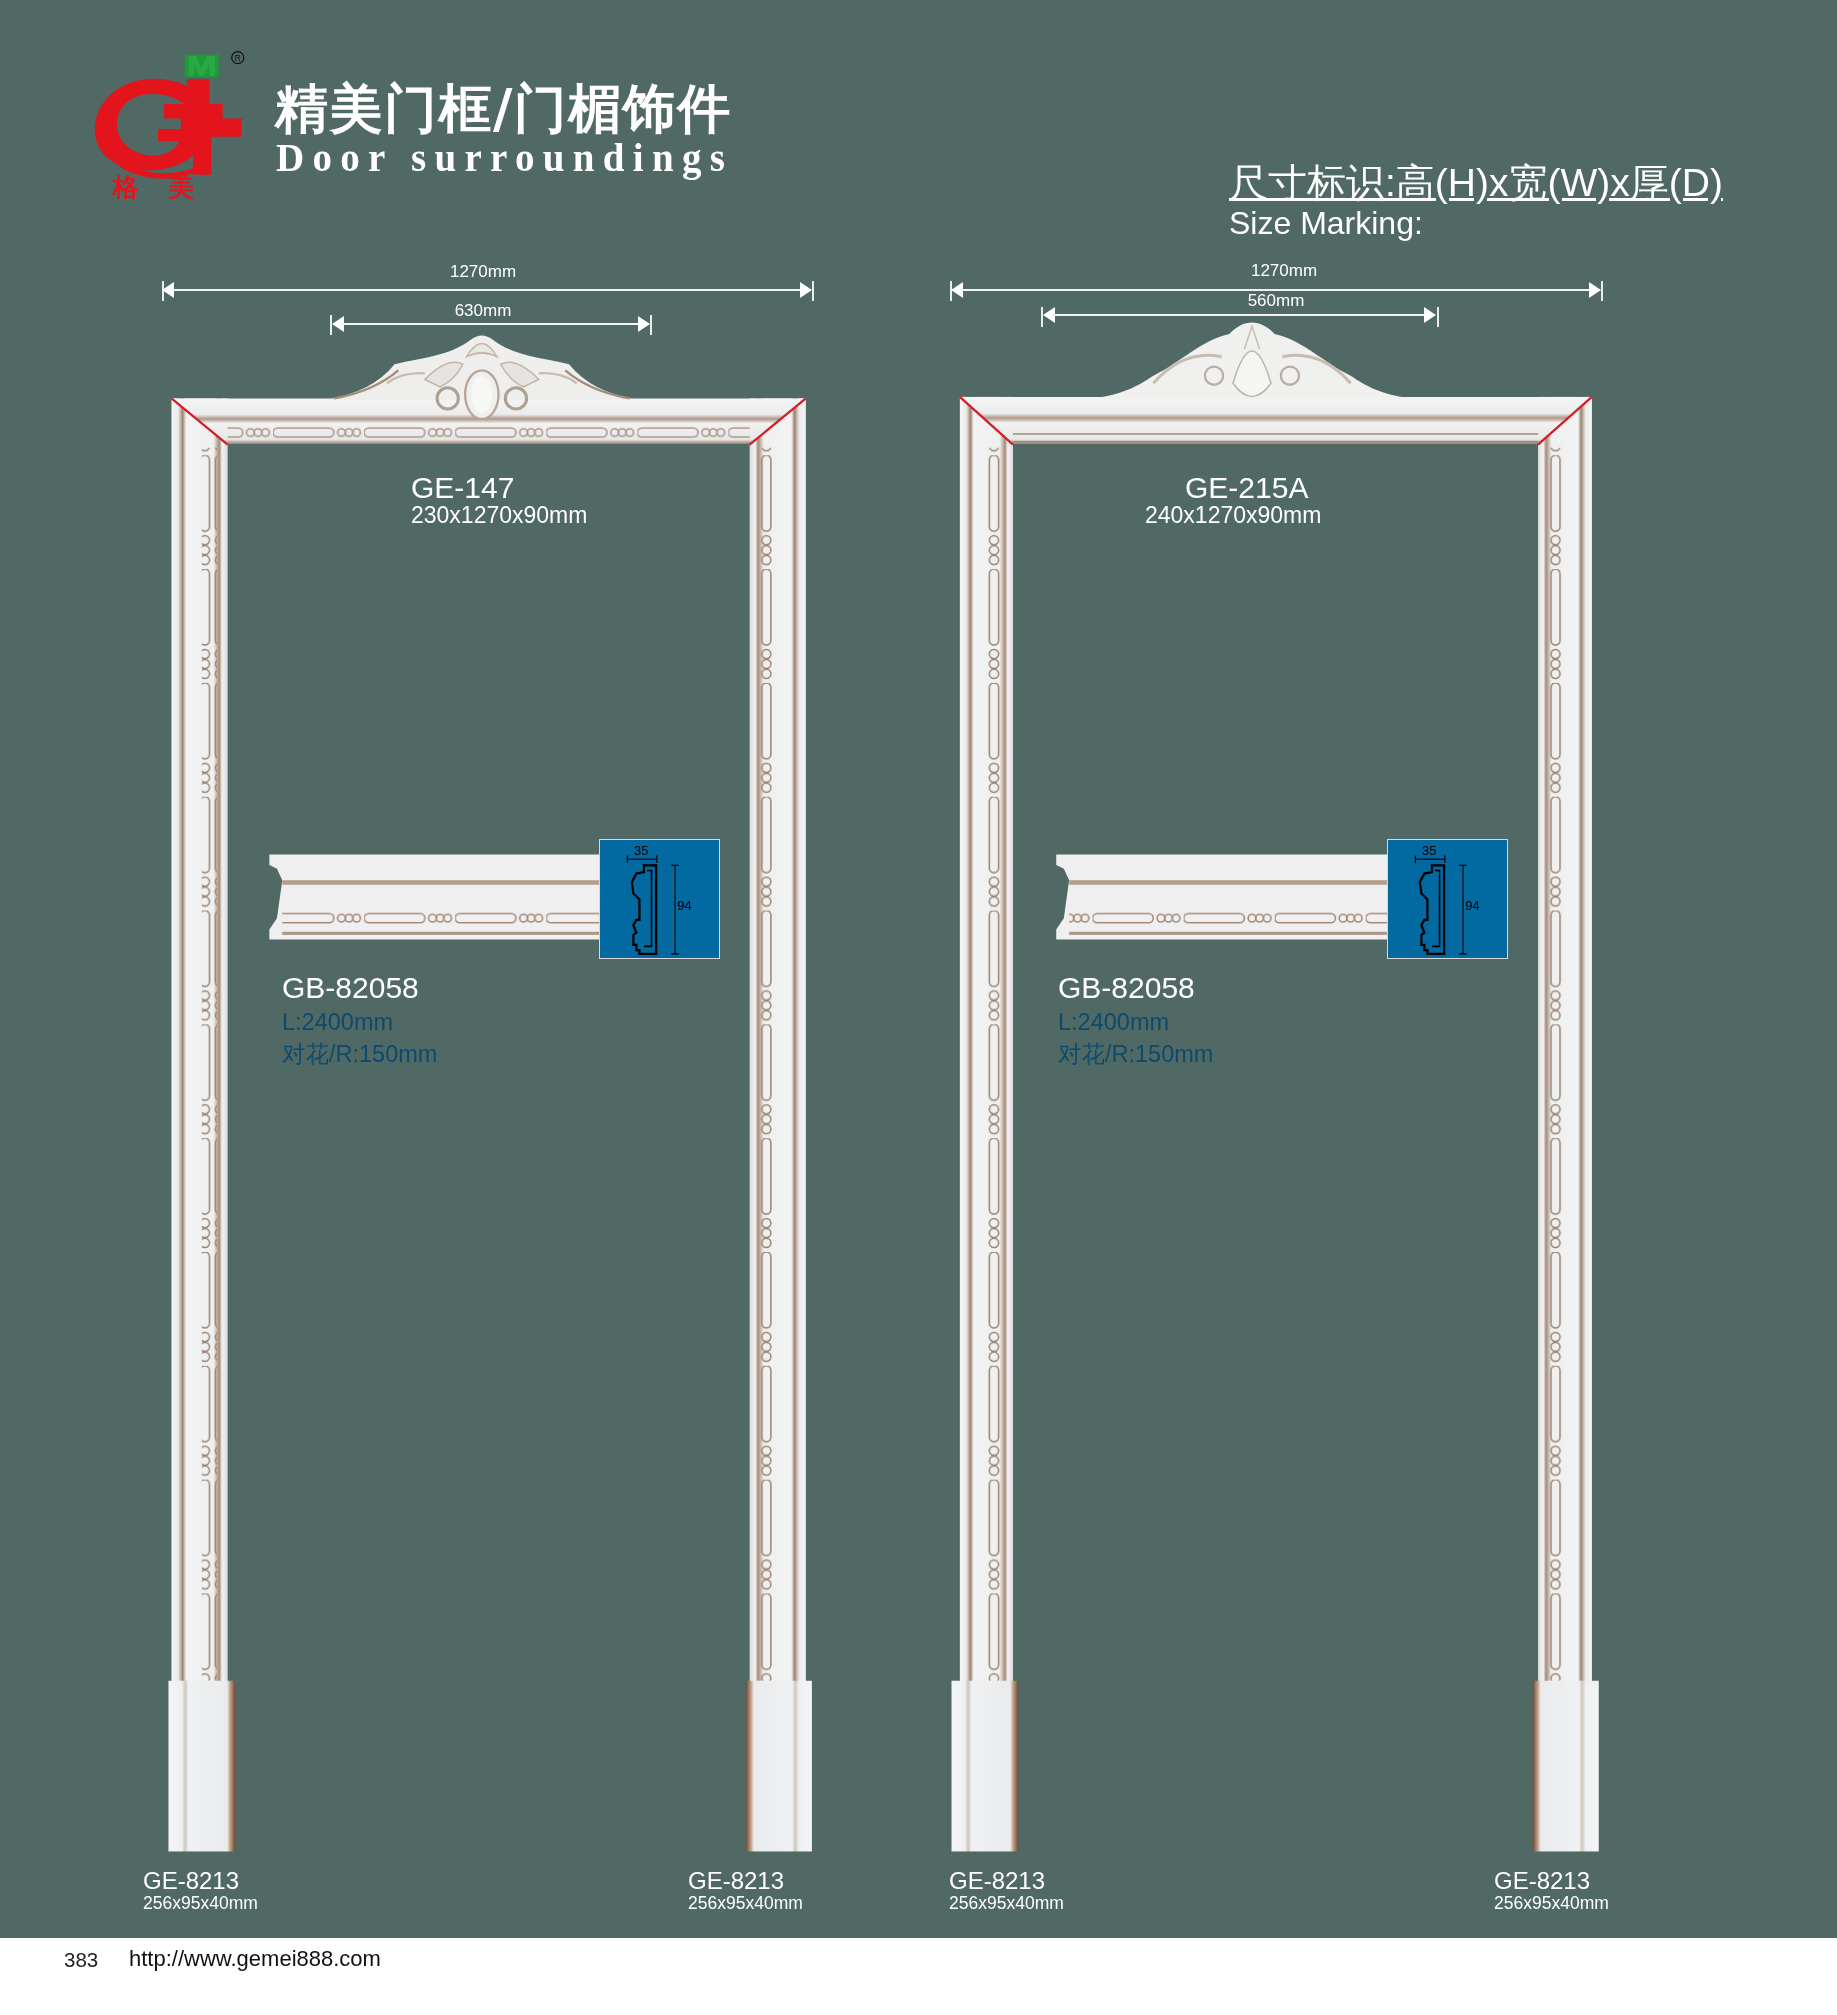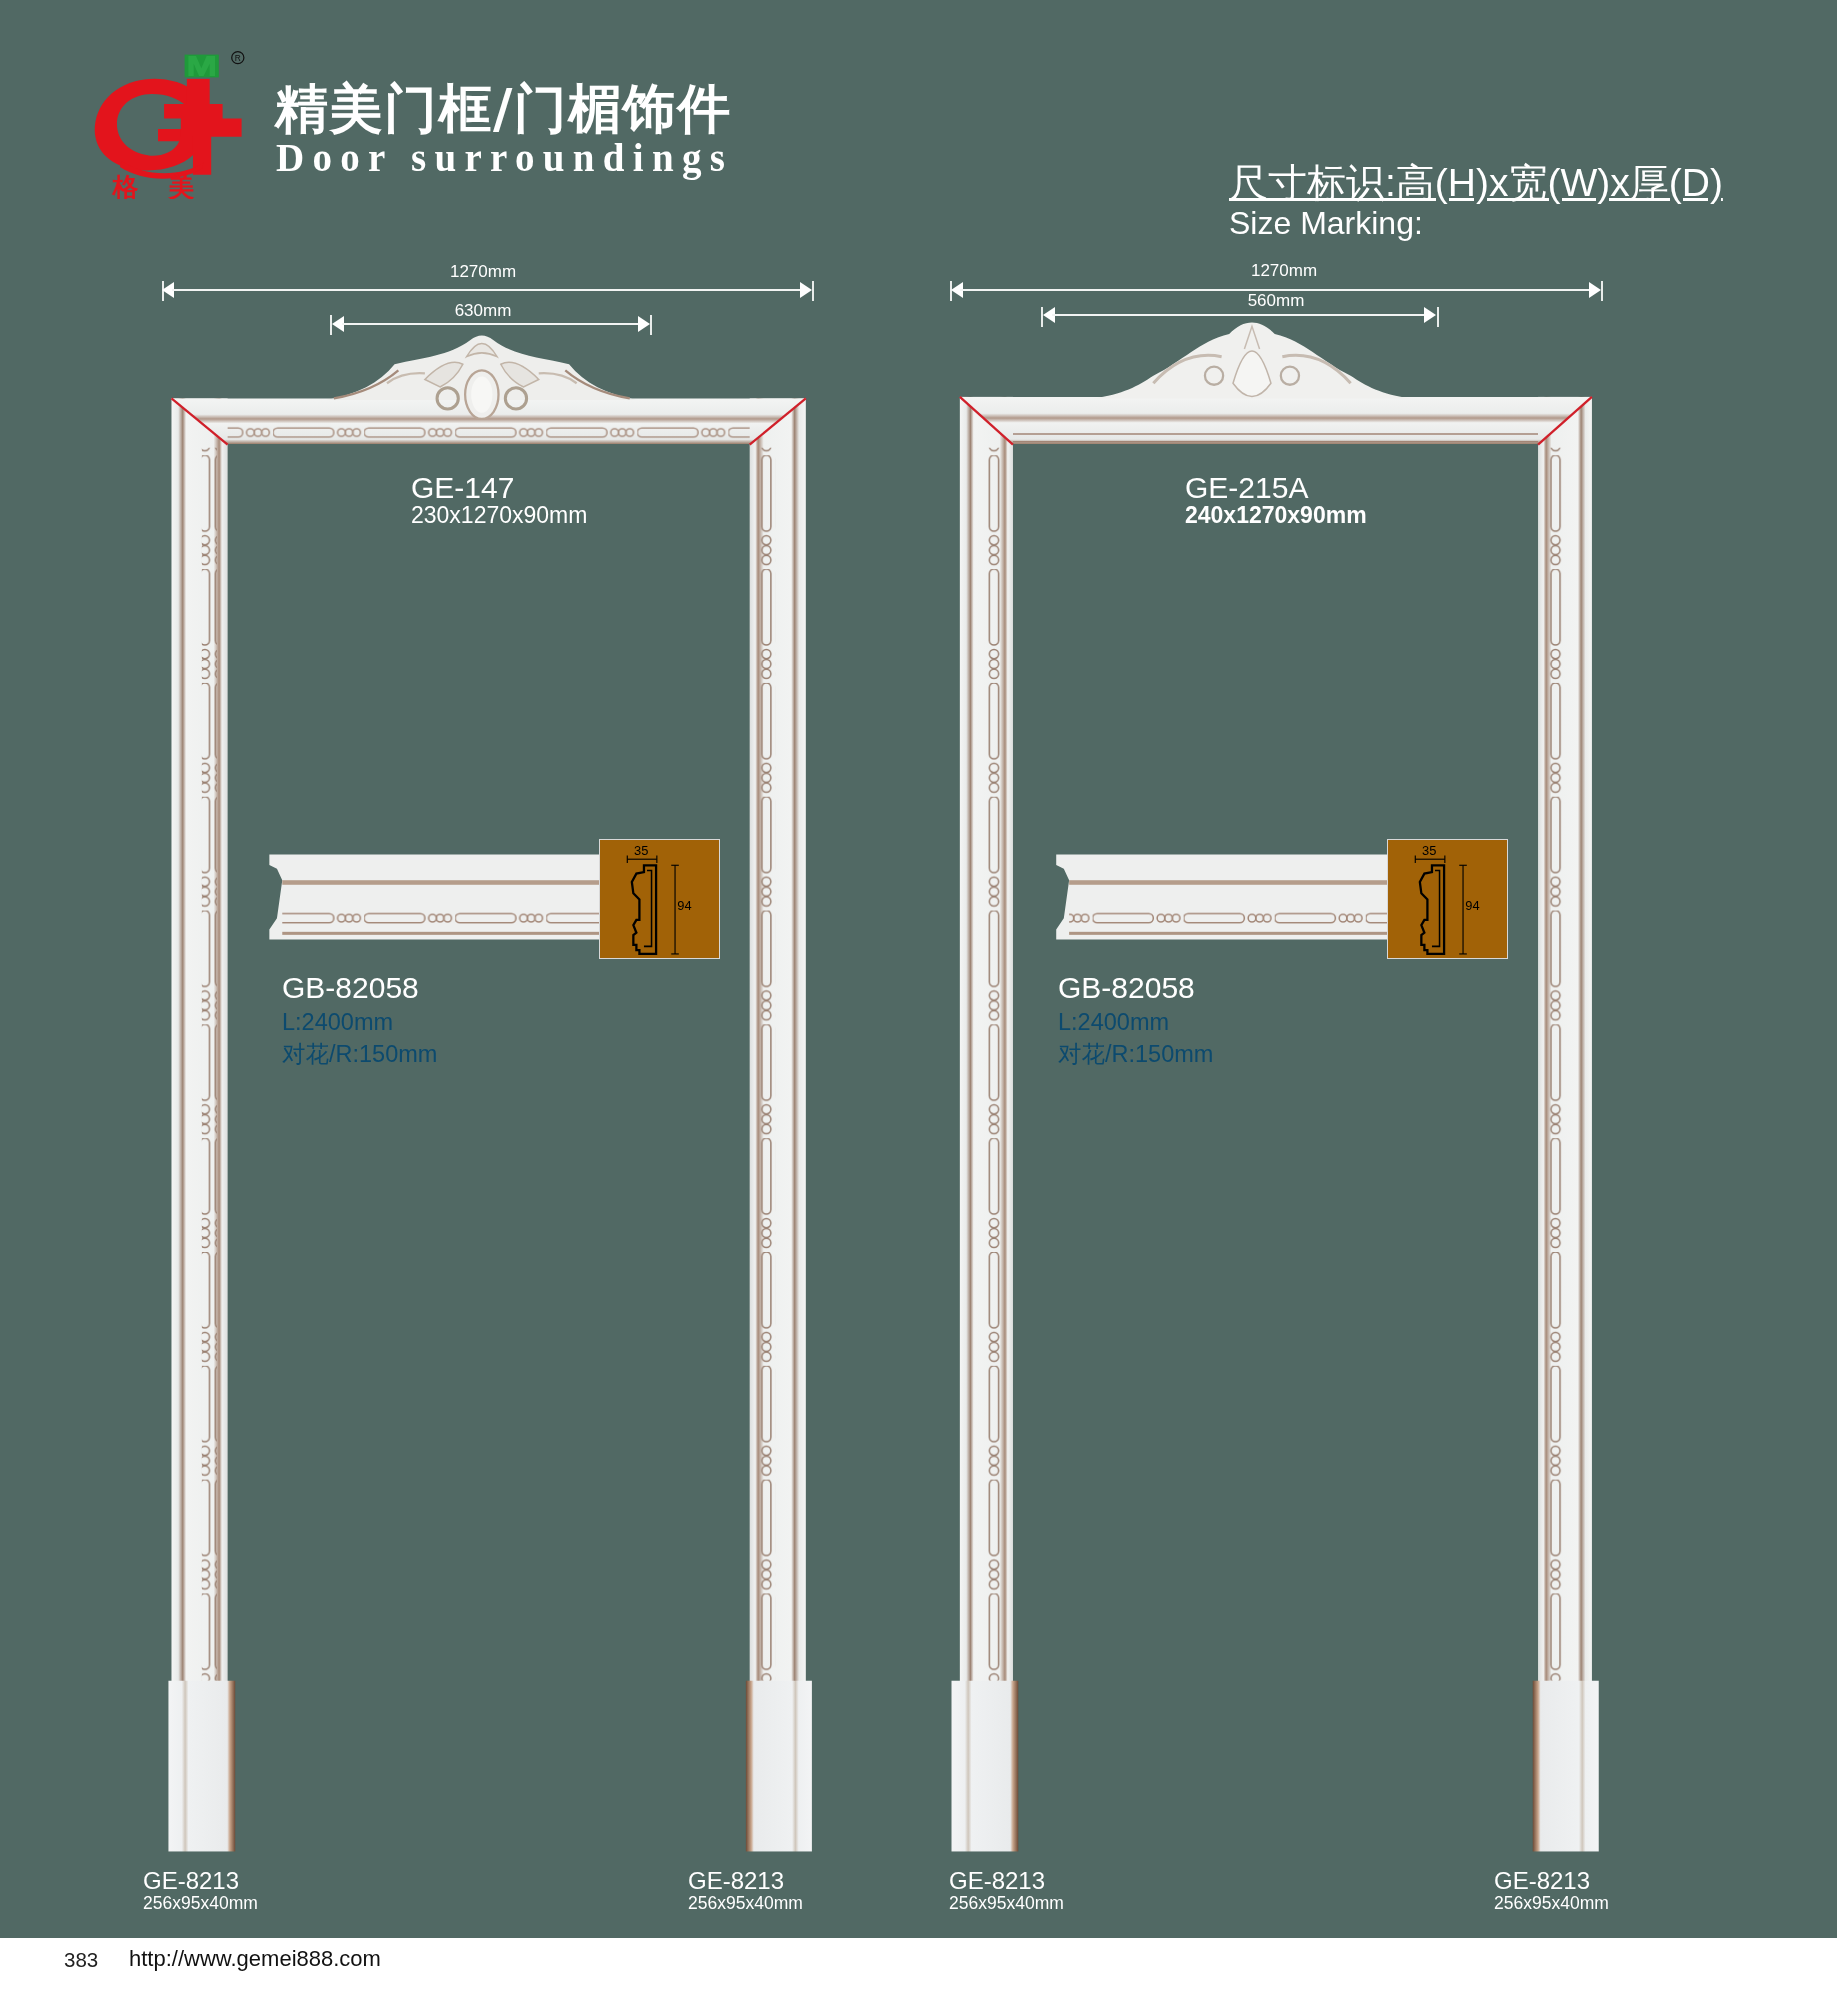--- a/index.html
+++ b/index.html
@@ -38,21 +38,21 @@
   .product-code { font-size: 30px; color: #fff; position: absolute; }
   .product-dims { font-size: 23px; color: #fff; position: absolute; text-align: right; }
   .plinth-code { font-size: 24px; color: #fff; position: absolute; }
   .plinth-dims { font-size: 17.5px; color: #fff; position: absolute; }
   .mold-code { font-size: 30px; color: #fff; position: absolute; }
   .mold-line { font-size: 23.5px; color: #0c4a6e; position: absolute; }
 
   .footer-page { position: absolute; left: 64px; top: 1948px; font-size: 20.5px; color: #222; }
   .footer-url { position: absolute; left: 129px; top: 1946px; font-size: 22px; color: #111; }
 
-  .profile-box { position: absolute; background: #a16207; border: 0.8px solid #d8d8d8; }
+  .profile-box { position: absolute; background: #0369a1; border: 0.8px solid #d8d8d8; }
 </style>
 </head>
 <body>
 
 <div class="panel"></div>
 
 <div class="logo">
   <svg width="171" height="152" viewBox="0 0 225 200">
 
     <rect x="135" y="10" width="45" height="30" fill="#1f9a3a"></rect>
@@ -270,21 +270,21 @@
     <line x1="94" y1="150" x2="104" y2="150" stroke="#000" stroke-width="1.5"></line>
     <text x="102" y="92" font-size="17" font-family="Liberation Sans, sans-serif" fill="#000">94</text>
     <path d="M58 33 L74 33 L74 150 L52 150 L52 145 L48 145 L48 138 L44 138 L44 125 L48 122 L44 112 L48 105 L52 105 L52 78 L44 70 L42 55 L48 44 L58 42 Z" fill="none" stroke="#000" stroke-width="3"></path>
     <path d="M62 40 L68 40 L68 140 L58 140" fill="none" stroke="#000" stroke-width="2"></path>
   </svg>
 </div>
 
 <div class="product-code" style="left:411px; top:471px;">GE-147</div>
 <div class="product-dims" style="left:411px; top:502px;">230x1270x90mm</div>
 <div class="product-code" style="left:1185px; top:471px;">GE-215A</div>
-<div class="product-dims" style="left:1185px; top:502px;font-weight:bold;">240x1270x90mm</div>
+<div class="product-dims" style="left:1145px; top:502px;">240x1270x90mm</div>
 
 <div class="mold-code" style="left:282px; top:971px;">GB-82058</div>
 <div class="mold-line" style="left:282px; top:1009px;">L:2400mm</div>
 <div class="mold-line" style="left:282px; top:1038px;">对花/R:150mm</div>
 
 <div class="mold-code" style="left:1058px; top:971px;">GB-82058</div>
 <div class="mold-line" style="left:1058px; top:1009px;">L:2400mm</div>
 <div class="mold-line" style="left:1058px; top:1038px;">对花/R:150mm</div>
 
 <div class="plinth-code" style="left:143px; top:1867px;">GE-8213</div>

